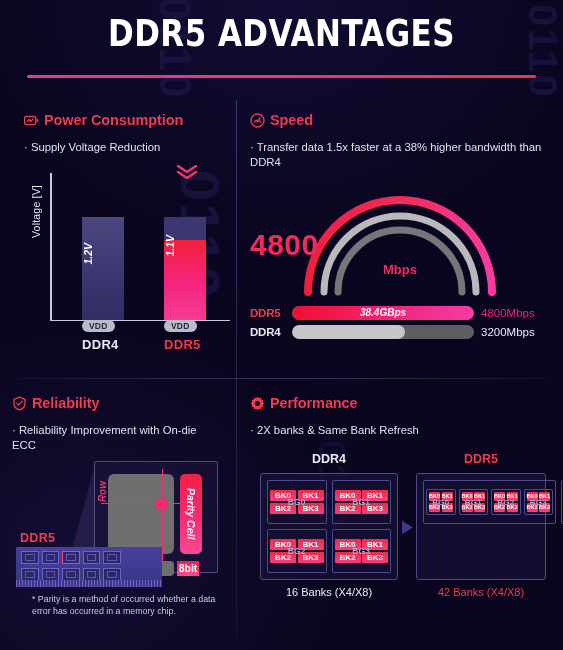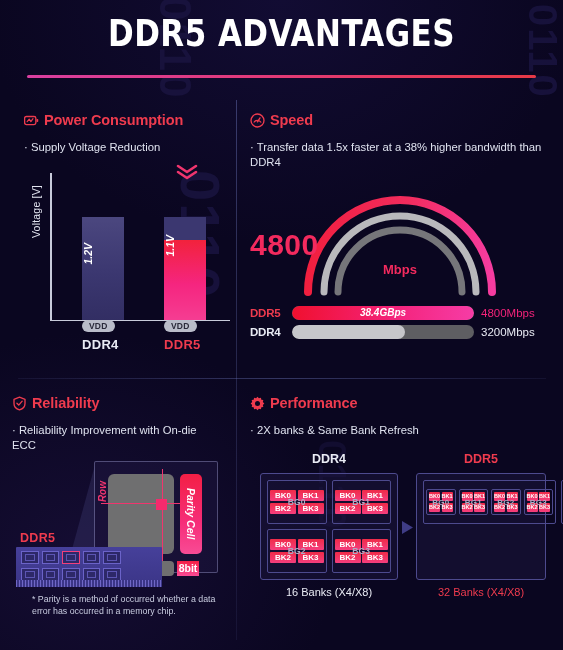--- a/index.html
+++ b/index.html
@@ -428,17 +428,17 @@
         </div>
         <div class="bg bg5inner" style="grid-template-columns:1fr 1fr 1fr 1fr;">
           
           
           
           
         </div>
       </div>
 
       <div class="bcap c4">16 Banks (X4/X8)</div>
-      <div class="bcap c5">32 Banks (X4/X8)</div>
+      <div class="bcap c5">42 Banks (X4/X8)</div>
     </div>
   </div>
 
 </div>
 
 </body></html>

